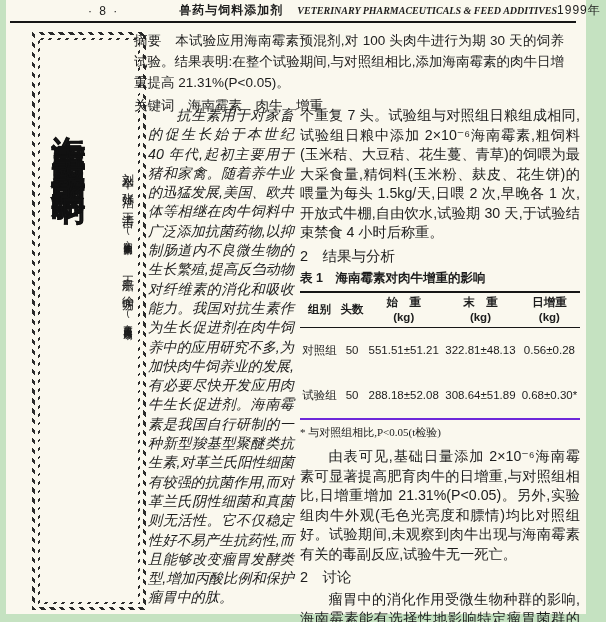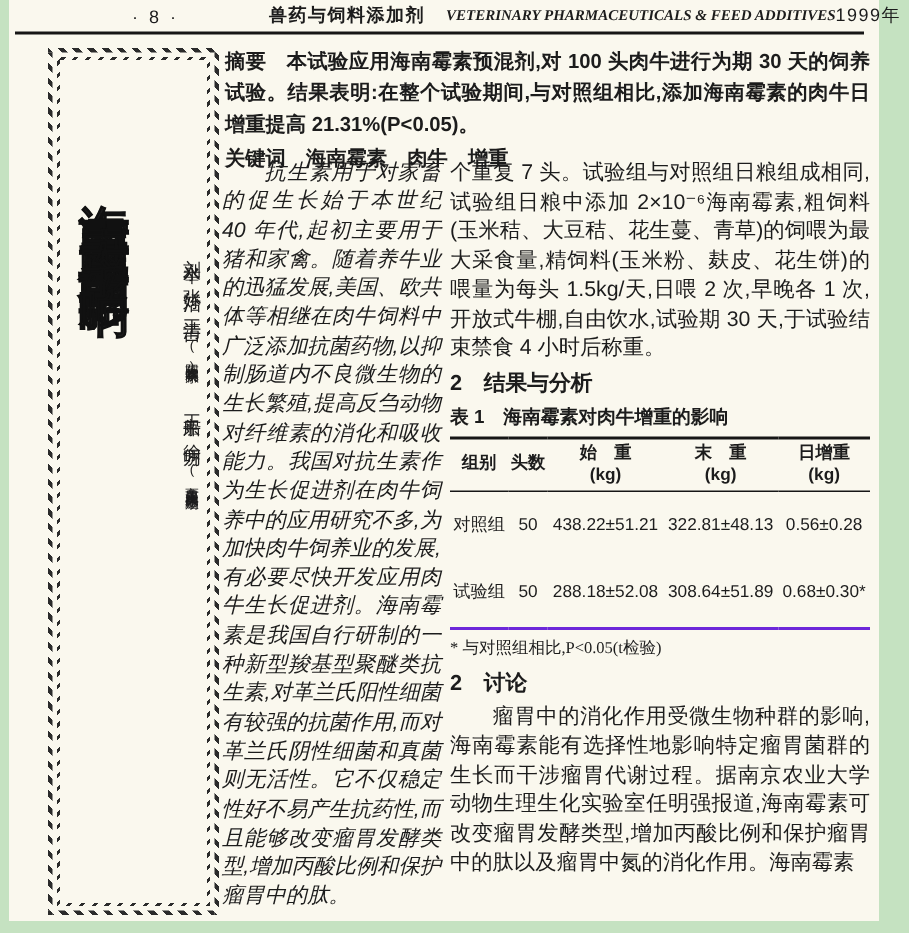--- a/index.html
+++ b/index.html
@@ -28,33 +28,33 @@
   .vtitle{position:absolute;left:16px;top:74px;height:488px;
     writing-mode:vertical-rl;text-orientation:upright;
     font-family:"Liberation Serif","DejaVu Serif",serif;
     font-size:34px;font-weight:900;letter-spacing:5px;line-height:1;
     -webkit-text-stroke:.5px #111;}
   .vauthors{position:absolute;right:9px;top:128px;height:444px;
     writing-mode:vertical-rl;text-orientation:upright;white-space:nowrap;
     font-size:12px;letter-spacing:2px;line-height:1.1;}
   .vauthors .affil{font-size:9px;letter-spacing:0.5px;}
   
-  .abstract{position:absolute;left:144px;top:30px;width:430px;
-    font-size:13.5px;font-weight:bold;line-height:21px;text-align:justify;}
+  .abstract{position:absolute;left:128px;top:30px;width:430px;
+    font-size:13.5px;font-weight:normal;line-height:21px;text-align:justify;}
   .abstract .lbl{margin-right:1em;}
   .kw-line{margin-top:2px;}
   .kw-line .lbl{margin-right:1em;}
   
   .col-left{position:absolute;left:142px;top:106px;width:146px;
     font-size:14.2px;line-height:19.3px;text-align:justify;font-style:italic;}
   .col-right{position:absolute;left:294px;top:106px;width:280px;
     font-size:14.2px;line-height:19.5px;text-align:justify;}
   .indent{text-indent:2em;}
   p{margin:0;}
-  .sec-head{font-weight:bold;font-size:14.5px;margin:4px 0 2px 0;text-align:left;}
+  .sec-head{font-weight:normal;font-size:14.5px;margin:4px 0 2px 0;text-align:left;}
   
   .tbl-caption{font-weight:bold;font-size:12.5px;margin:3px 0 2px 0;}
   table.results{width:100%;border-collapse:collapse;
     border-top:2px solid #161616;border-bottom:2px solid #6d28d9;
     font-size:11.5px;line-height:15px;}
   table.results th{font-weight:bold;border-bottom:1.5px solid #161616;
     padding:2px 1px;text-align:center;vertical-align:middle;}
   table.results td{padding:15px 1px;text-align:center;white-space:nowrap;}
   th .unit{display:block;font-weight:bold;}
   .footnote{font-size:11px;margin:3px 0 5px 0;text-align:left;font-family:Liberation Serif, serif;}
@@ -100,35 +100,36 @@
           <th><span>头数</span></th>
           <th><span>始　重</span><span class="unit">(kg)</span></th>
           <th><span>末　重</span><span class="unit">(kg)</span></th>
           <th><span>日增重</span><span class="unit">(kg)</span></th>
         </tr>
       </thead>
       <tbody>
         <tr>
           <td>对照组</td>
           <td>50</td>
-          <td>438.22±51.21</td>
+          <td>551.51±51.21</td>
           <td>322.81±48.13</td>
           <td>0.56±0.28</td>
         </tr>
         <tr>
           <td>试验组</td>
           <td>50</td>
           <td>288.18±52.08</td>
           <td>308.64±51.89</td>
           <td>0.68±0.30*</td>
         </tr>
       </tbody>
     </table>
 
     <div class="footnote">* 与对照组相比,P&lt;0.05(t检验)</div>
 
+    <p class="indent">由表可见,基础日量添加 2×10⁻⁶海南霉素可显著提高肥育肉牛的日增重,与对照组相比,日增重增加 21.31%(P&lt;0.05)。另外,实验组肉牛外观(毛色光亮度和膘情)均比对照组好。试验期间,未观察到肉牛出现与海南霉素有关的毒副反应,试验牛无一死亡。</p>
 
     <p class="sec-head">2　讨论</p>
 
     <p class="indent">瘤胃中的消化作用受微生物种群的影响,海南霉素能有选择性地影响特定瘤胃菌群的生长而干涉瘤胃代谢过程。据南京农业大学动物生理生化实验室任明强报道,海南霉素可改变瘤胃发酵类型,增加丙酸比例和保护瘤胃中的肽以及瘤胃中氮的消化作用。海南霉素</p>
   </div>
 
 </div>
 
 </body></html>

